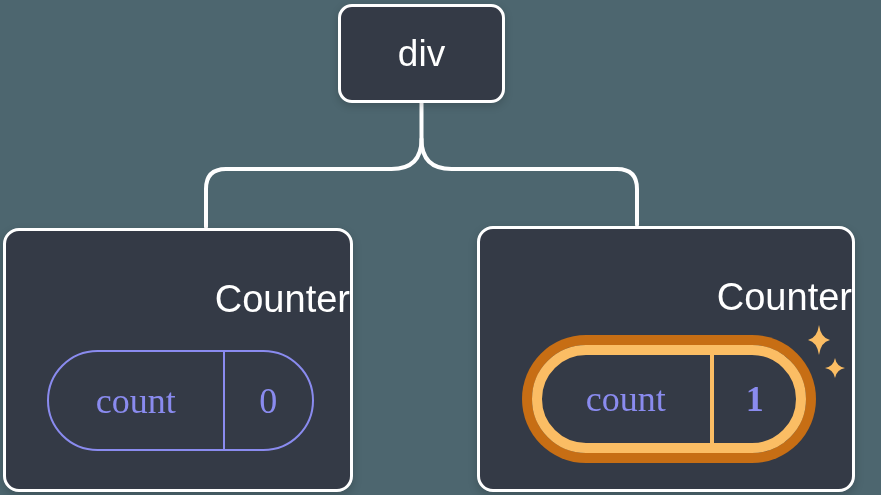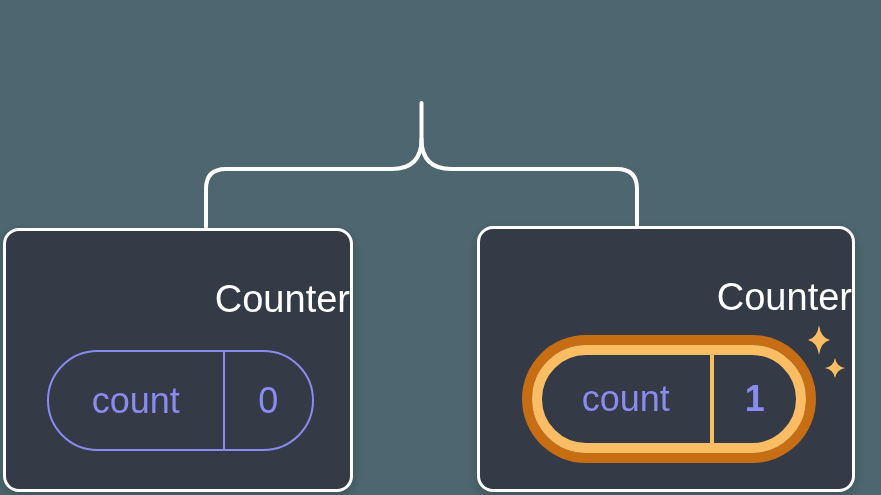--- a/index.html
+++ b/index.html
@@ -67,20 +67,21 @@
     text-align: right;
     color: var(--text-primary);
     font-size: 38px;
     line-height: 48px;
   }
   .pill {
     position: absolute;
     display: flex;
     border-radius: 999px;
     overflow: hidden;
+    font-family: Liberation Serif, serif;
   }
   .pill .key, .pill .val {
     display: flex;
     align-items: center;
     justify-content: center;
     color: var(--state-accent);
     font-size: 36px;
   }
   .pill .key { flex: 0 0 66%; }
   .pill .val { flex: 1 1 auto; }
@@ -111,20 +112,23 @@
 </head>
 <body>
 
 <div class="stage">
 
   <svg class="connectors" viewBox="0 0 881 495" xmlns="http://www.w3.org/2000/svg">
     <path d="M421.5 103 L421.5 139 Q421.5 169 391.5 169 L226 169 Q206 169 206 189 L206 227"></path>
     <path d="M421.5 139 Q421.5 169 451.5 169 L617 169 Q637 169 637 189 L637 225"></path>
   </svg>
 
+  <div class="node-root">
+    <span>div</span>
+  </div>
 
   <div class="card left">
     <div class="card-title">Counter</div>
     <div class="pill">
       <span class="key">count</span>
       <span class="val">0</span>
     </div>
   </div>
 
   <div class="card right">

